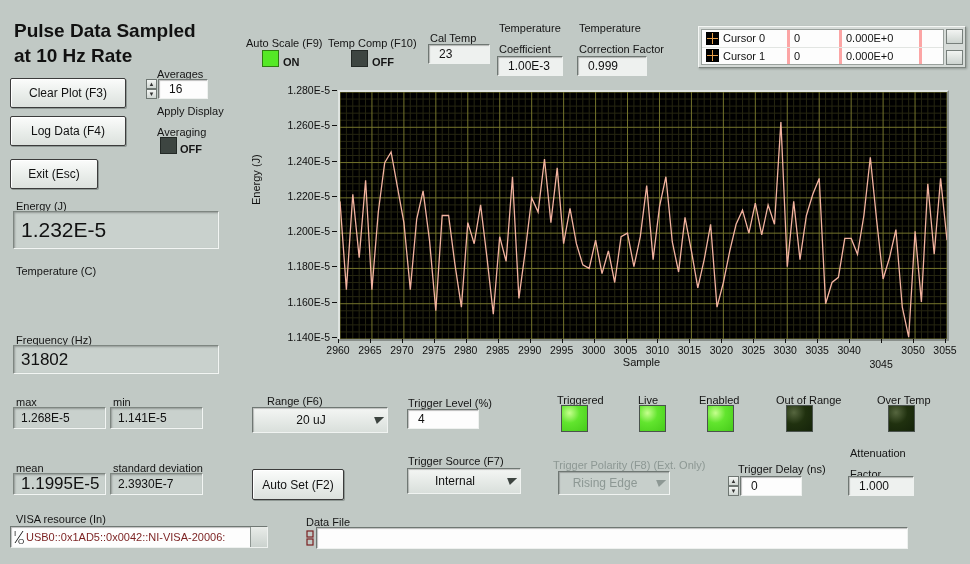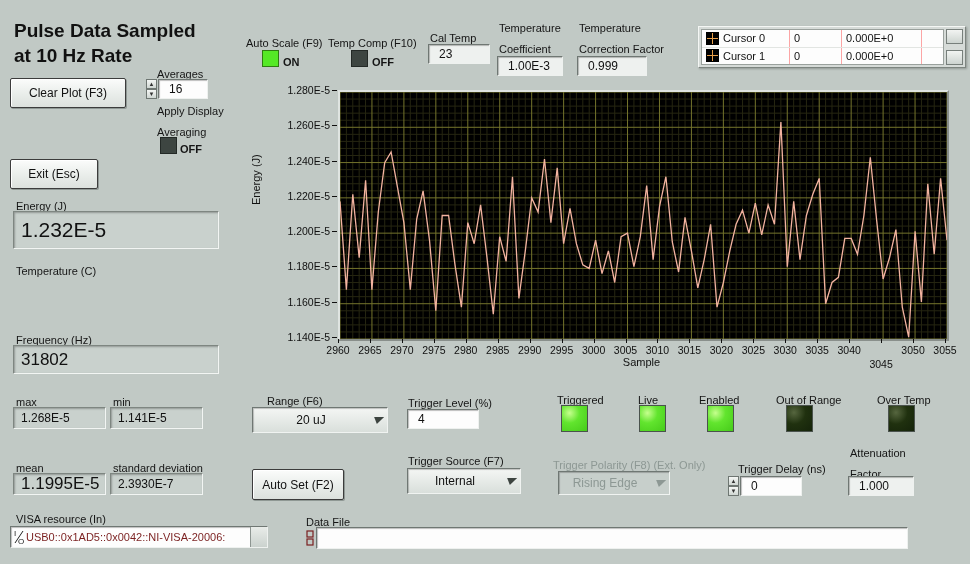--- a/index.html
+++ b/index.html
@@ -73,39 +73,40 @@
     background:linear-gradient(180deg,#e9ede a,#d6dbd8);
     background:#d6dbd8;
     border-top:1px solid #f4f6f4;border-left:1px solid #f4f6f4;
     border-bottom:1px solid #7d8580;border-right:1px solid #7d8580;
     box-shadow:1px 1px 2px rgba(0,0,0,.25);
     display:flex; padding:2px; box-sizing:border-box;
   }
   .legend-rows{flex:1; background:#fdfdfd; border:1px solid #9aa19d; display:flex; flex-direction:column;}
   .legrow{flex:1; display:flex; align-items:center; font-size:11px; border-bottom:1px solid #e2e5e2;}
   .legrow:last-child{border-bottom:none;}
-  .legcell{padding:0 4px; border-right:1px solid #fca5a5; height:100%; display:flex; align-items:center; box-sizing:border-box;}
+  .legcell{padding:0 4px; border-right:3px solid #fca5a5; height:100%; display:flex; align-items:center; box-sizing:border-box;}
   .cursoricon{width:13px;height:13px;background:#000; position:relative; margin-right:4px;}
   .cursoricon:before,.cursoricon:after{content:""; position:absolute; background:#e8a04a;}
   .cursoricon:before{left:6px; top:1px; width:1px; height:11px;}
   .cursoricon:after{top:6px; left:1px; height:1px; width:11px;}
   .legscroll{width:17px; display:flex; flex-direction:column; justify-content:space-between; margin-left:2px;}
   .legscroll div{height:13px; background:linear-gradient(180deg,#f2f4f2,#cdd4d0); border:1px solid #777f7b;}
   .maroon{color:#7a1f1f;}
   .visa-dd{width:16px; align-self:stretch; background:linear-gradient(180deg,#e9ece9,#cbd2ce); border-left:1px solid #8d9591;}
 </style>
 </head>
 <body>
 
 <div id="app">
 
   <div class="abs title" style="left:14px;top:18px;">Pulse Data Sampled
 at 10 Hz Rate</div>
 
   <div class="abs btn" style="left:10px;top:78px;width:114px;height:28px;">Clear Plot (F3)</div>
+  <div class="abs btn" style="left:10px;top:116px;width:114px;height:28px;">Log Data (F4)</div>
   <div class="abs btn" style="left:10px;top:159px;width:86px;height:28px;">Exit (Esc)</div>
 
   <div class="abs lbl" style="left:157px;top:64px;">Averages</div>
   <div class="abs spin" style="left:146px;top:79px;">
       <div>▲</div>
       <div>▼</div>
     </div>
   <div class="abs field" style="left:158px;top:79px;width:50px;height:20px;">16</div>
   <div class="abs lbl" style="left:157px;top:101px;">Apply Display
 Averaging</div>

